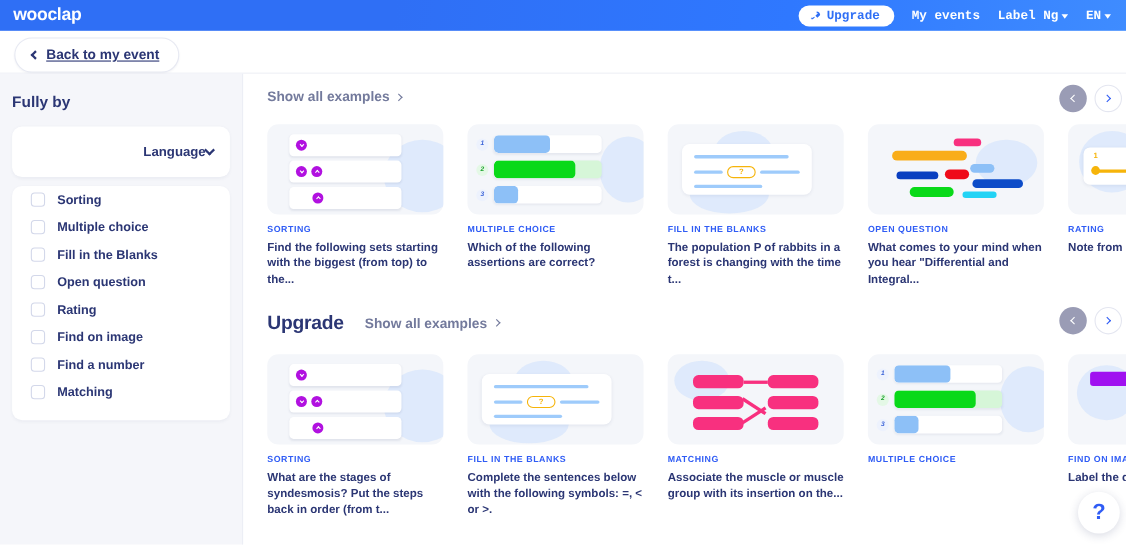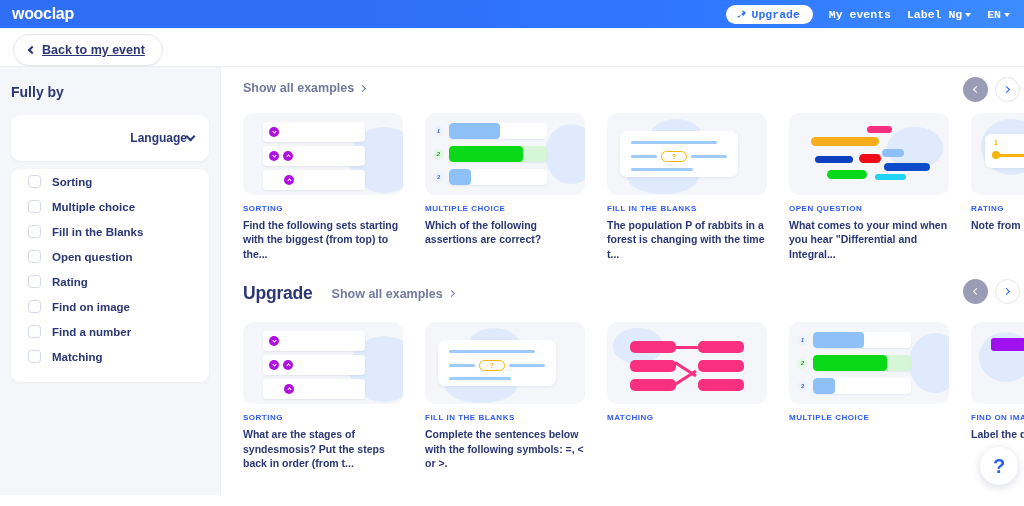--- a/index.html
+++ b/index.html
@@ -576,20 +576,21 @@
               <div class="mconn" style="left:69px;top:23.5px;width:22px;height:3px;"></div>
               <div class="mb" style="left:23px;top:38px;width:46px;"></div>
               <div class="mb" style="left:91px;top:38px;width:46px;"></div>
               <div class="mb" style="left:23px;top:57px;width:46px;"></div>
               <div class="mb" style="left:91px;top:57px;width:46px;"></div>
               <div class="mconn" style="left:68px;top:39px;width:25px;height:3px;transform:rotate(33deg);transform-origin:left center;"></div>
               <div class="mconn" style="left:68px;top:61px;width:25px;height:3px;transform:rotate(-33deg);transform-origin:left center;"></div>
             </div>
           </div>
           <div class="cap-type">MATCHING</div>
+          <div class="cap-text">Associate the muscle or muscle group with its insertion on the...</div>
         </div>
 
         <div class="card">
           <div class="thumb">
             <div class="blob" style="width:52px;height:60px;right:-12px;top:11px;"></div>
             <div class="ill">
               <div class="mcq-row" style="top:10px;">
                   <i class="mcq-num">1</i>
                   <div class="mcq-track">
                     <div class="mcq-fill" style="width:52%;background:#8dc0f7;"></div>

